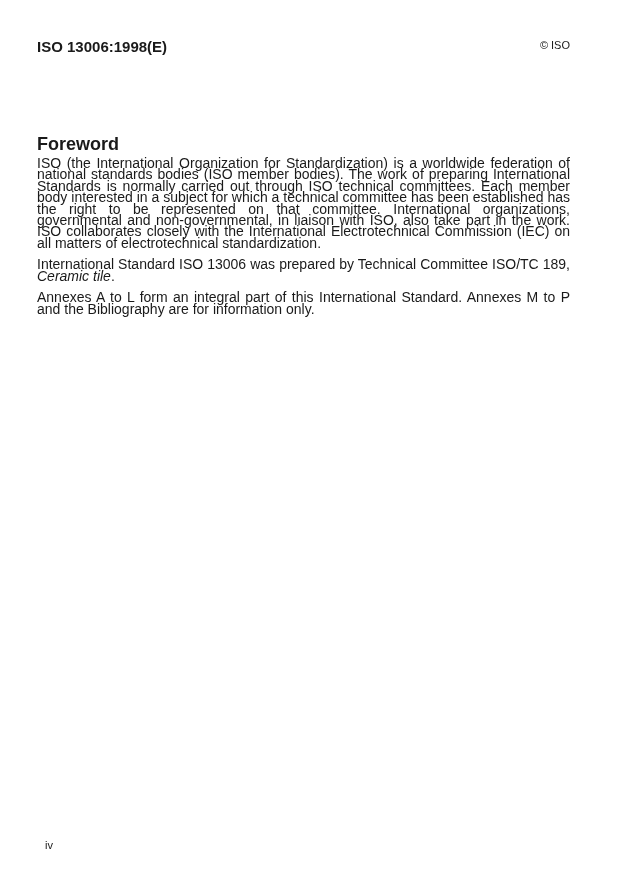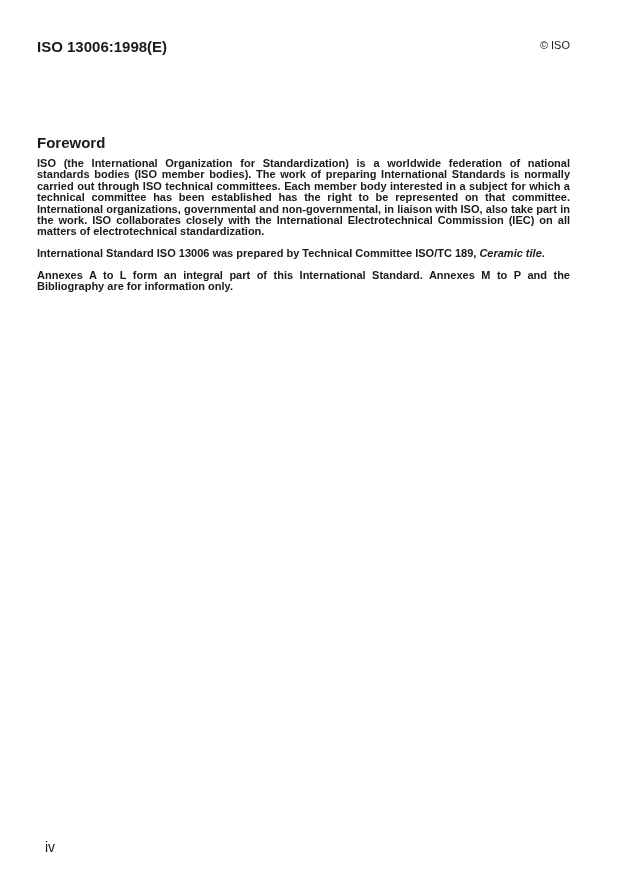--- a/index.html
+++ b/index.html
@@ -1,23 +1,23 @@
 <!DOCTYPE html>
 <html><head>
   <meta charset="utf-8">
   <style>
     html, body { margin: 0; padding: 0; background: #ffffff; }
     body { width: 619px; height: 877px; position: relative; overflow: hidden;
            font-family: "Liberation Sans", sans-serif; color: #1a1a1a; }
     .header-left { position: absolute; left: 37px; top: 38px; font-size: 15px; font-weight: bold; }
     .header-right { position: absolute; right: 49px; top: 39px; font-size: 11px; }
-    .title { position: absolute; left: 37px; top: 134px; font-size: 15px; font-weight: bold; margin: 0; }
-    .body { position: absolute; left: 37px; top: 158px; width: 533px; font-size: 11px; line-height: 11.4px; font-weight: bold; }
+    .title { position: absolute; left: 37px; top: 134px; font-size: 18px; font-weight: bold; margin: 0; }
+    .body { position: absolute; left: 37px; top: 158px; width: 533px; font-size: 14px; line-height: 11.4px; }
     .body p { margin: 0 0 10.2px 0; text-align: justify; }
-    .footer { position: absolute; left: 37px; top: 839px; font-size: 14px; padding-left: 8px; }
+    .footer { position: absolute; left: 37px; top: 839px; font-size: 11px; padding-left: 8px; }
   </style>
 </head>
 <body>
 
 <div>
   <div class="header-left">ISO 13006:1998(E)</div>
   <div class="header-right">© ISO</div>
 </div>
 
 <h2 class="title">Foreword</h2>

